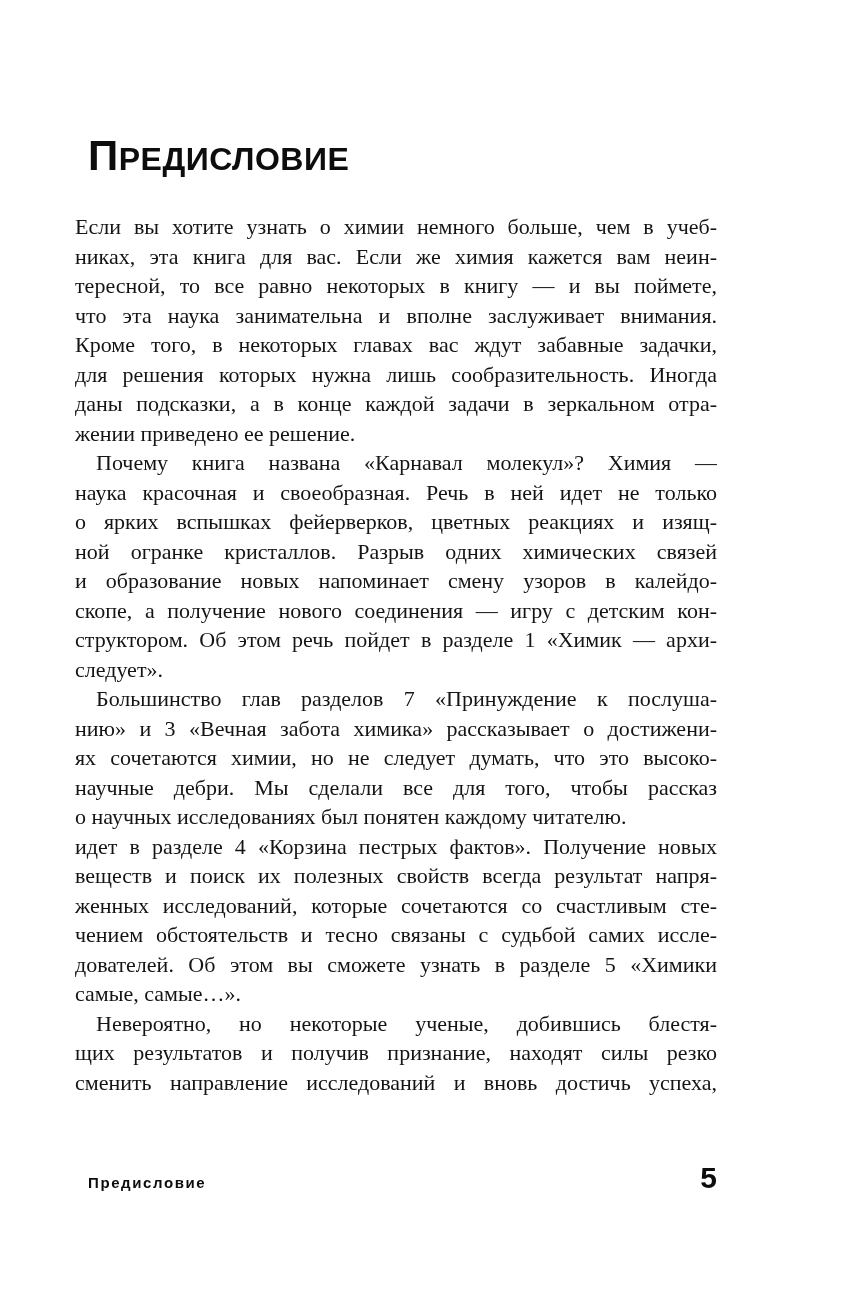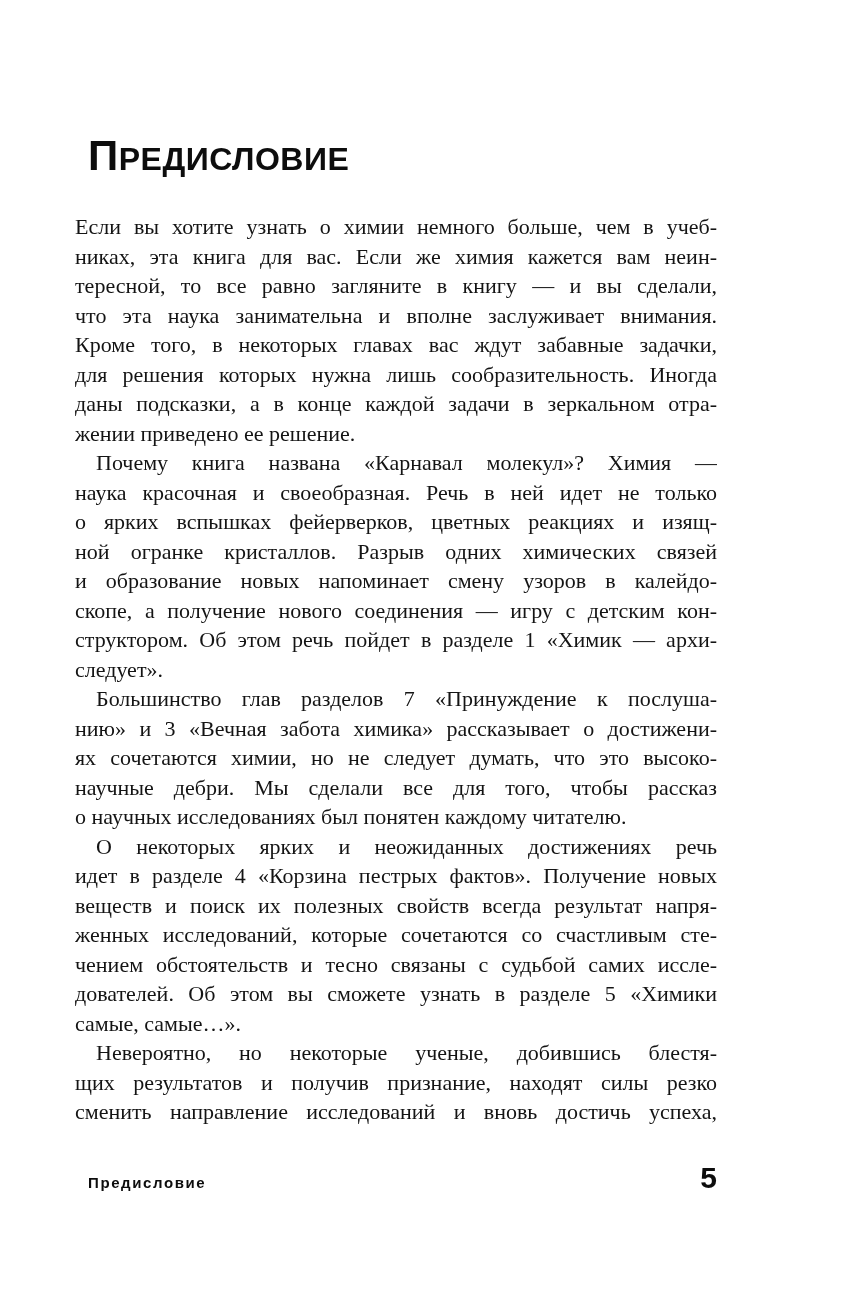--- a/index.html
+++ b/index.html
@@ -77,21 +77,21 @@
 <body>
 
 <div class="page">
 
   <h1 class="chapter-title">Предисловие</h1>
 
   <div class="body-text">
       <div class="para">
         <div class="line first">Если вы хотите узнать о химии немного больше, чем в учеб-</div>
         <div class="line">никах, эта книга для вас. Если же химия кажется вам неин-</div>
-        <div class="line">тересной, то все равно загляните в книгу — и вы сделали,</div>
+        <div class="line">тересной, то все равно некоторых в книгу — и вы поймете,</div>
         <div class="line">что эта наука занимательна и вполне заслуживает внимания.</div>
         <div class="line">Кроме того, в некоторых главах вас ждут забавные задачки,</div>
         <div class="line">для решения которых нужна лишь сообразительность. Иногда</div>
         <div class="line">даны подсказки, а в конце каждой задачи в зеркальном отра-</div>
         <div class="line last">жении приведено ее решение.</div>
       </div>
       <div class="para indent">
         <div class="line first">Почему книга названа «Карнавал молекул»? Химия —</div>
         <div class="line">наука красочная и своеобразная. Речь в ней идет не только</div>
         <div class="line">о ярких вспышках фейерверков, цветных реакциях и изящ-</div>
@@ -102,21 +102,20 @@
         <div class="line last">следует».</div>
       </div>
       <div class="para indent">
         <div class="line first">Большинство глав разделов 7 «Принуждение к послуша-</div>
         <div class="line">нию» и 3 «Вечная забота химика» рассказывает о достижени-</div>
         <div class="line">ях сочетаются химии, но не следует думать, что это высоко-</div>
         <div class="line">научные дебри. Мы сделали все для того, чтобы рассказ</div>
         <div class="line last">о научных исследованиях был понятен каждому читателю.</div>
       </div>
       <div class="para indent">
-        <div class="line first">О некоторых ярких и неожиданных достижениях речь</div>
         <div class="line">идет в разделе 4 «Корзина пестрых фактов». Получение новых</div>
         <div class="line">веществ и поиск их полезных свойств всегда результат напря-</div>
         <div class="line">женных исследований, которые сочетаются со счастливым сте-</div>
         <div class="line">чением обстоятельств и тесно связаны с судьбой самих иссле-</div>
         <div class="line">дователей. Об этом вы сможете узнать в разделе 5 «Химики</div>
         <div class="line last">самые, самые…».</div>
       </div>
       <div class="para indent">
         <div class="line first">Невероятно, но некоторые ученые, добившись блестя-</div>
         <div class="line">щих результатов и получив признание, находят силы резко</div>

